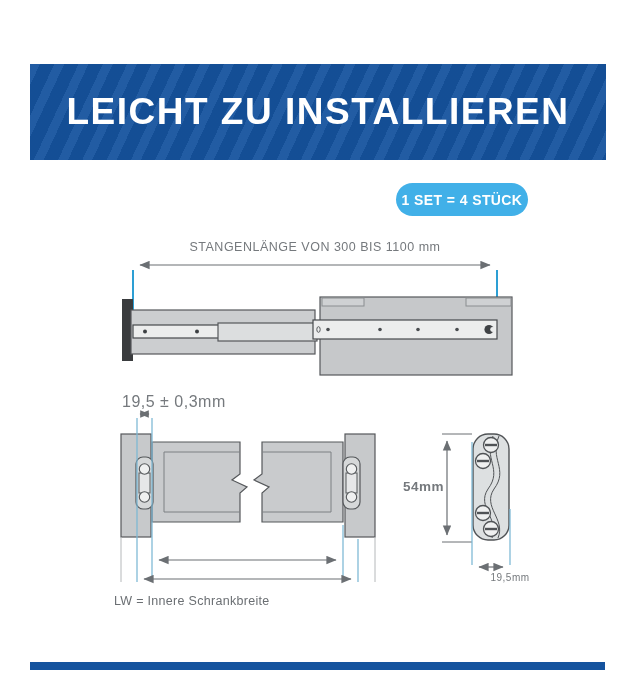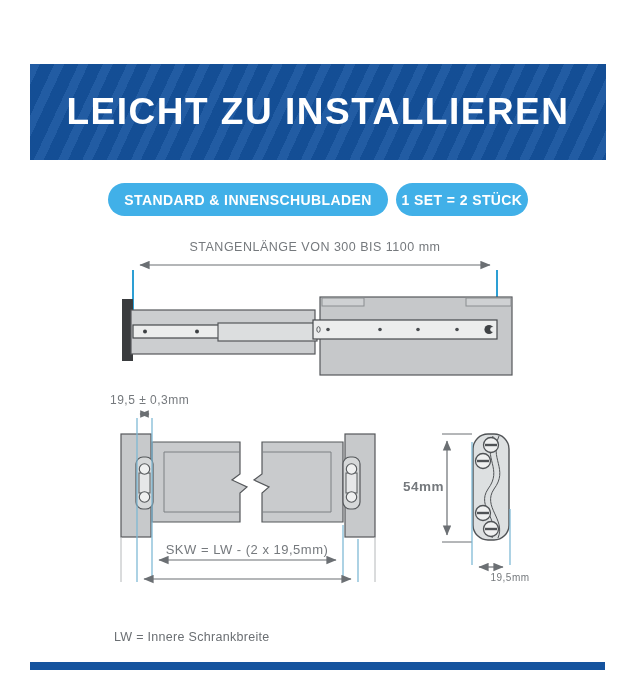--- a/index.html
+++ b/index.html
@@ -19,54 +19,50 @@
   .badge{height:33px;border-radius:17px;background:#41b0e8;color:#ffffff;
          font-weight:bold;font-size:14px;letter-spacing:0.4px;
          display:flex;align-items:center;justify-content:center;}
   .badge-left{left:108px;top:141px;width:280px;}
   .badge-right{left:396px;top:141px;width:132px;}
 
   
   .dim-text{color:#75797d;font-size:12.5px;letter-spacing:0.5px;}
   .center{text-align:center;}
   .len-label{left:133px;top:198px;width:364px;}
-  .thick-label{left:110px;top:351px;width:110px;font-size:12px;}
+  .thick-label{left:122px;top:351px;width:110px;font-size:16px;}
   .formula-label{left:132px;top:500px;width:230px;font-size:13px;}
   .lw-label{left:132px;top:519px;width:230px;font-size:13px;}
   .h54-label{left:400px;top:437px;width:44px;font-size:13.5px;text-align:right;font-weight:bold;}
   .depth-label{left:480px;top:530px;width:60px;font-size:10px;}
 
   .legend-line{left:114px;color:#6b6f73;font-size:12.5px;letter-spacing:0.3px;}
-  .legend-1{top:588px;}
+  .legend-1{top:552px;}
   .legend-2{top:579px;}
 
   
   .bottom-bar{left:30px;top:620px;width:575px;height:8px;background:#15539e;}
 
   svg{display:block;}
 </style>
 </head>
 <body>
 
 <div id="canvas">
 
   <div class="abs banner">
     <div class="banner-title">LEICHT ZU INSTALLIEREN</div>
   </div>
 
-  <div class="abs badge badge-left">
-    <span>STANDARD &amp; INNENSCHUBLADEN</span>
-  </div>
   <div class="abs badge badge-right">
-    <span>1 SET = 2 STÜCK</span>
+    <span>1 SET = 4 STÜCK</span>
   </div>
 
   <div class="abs dim-text center len-label">STANGENLÄNGE VON 300 BIS 1100 mm</div>
   <div class="abs dim-text thick-label">19,5 ± 0,3mm</div>
-  <div class="abs dim-text center formula-label">SKW = LW - (2 x 19,5mm)</div>
   <div class="abs dim-text h54-label">54mm</div>
   <div class="abs dim-text center depth-label">19,5mm</div>
 
   <div class="abs legend-line legend-1">LW = Innere Schrankbreite</div>
 
   <svg class="abs" style="left:0;top:195px;" width="636" height="430" viewBox="0 0 636 430">
     <defs>
       <marker id="aE" markerWidth="9" markerHeight="8" refX="8" refY="3.5" orient="auto">
         <path d="M0,0 L8.5,3.5 L0,7 Z" fill="#6b6f73"></path>
       </marker>

